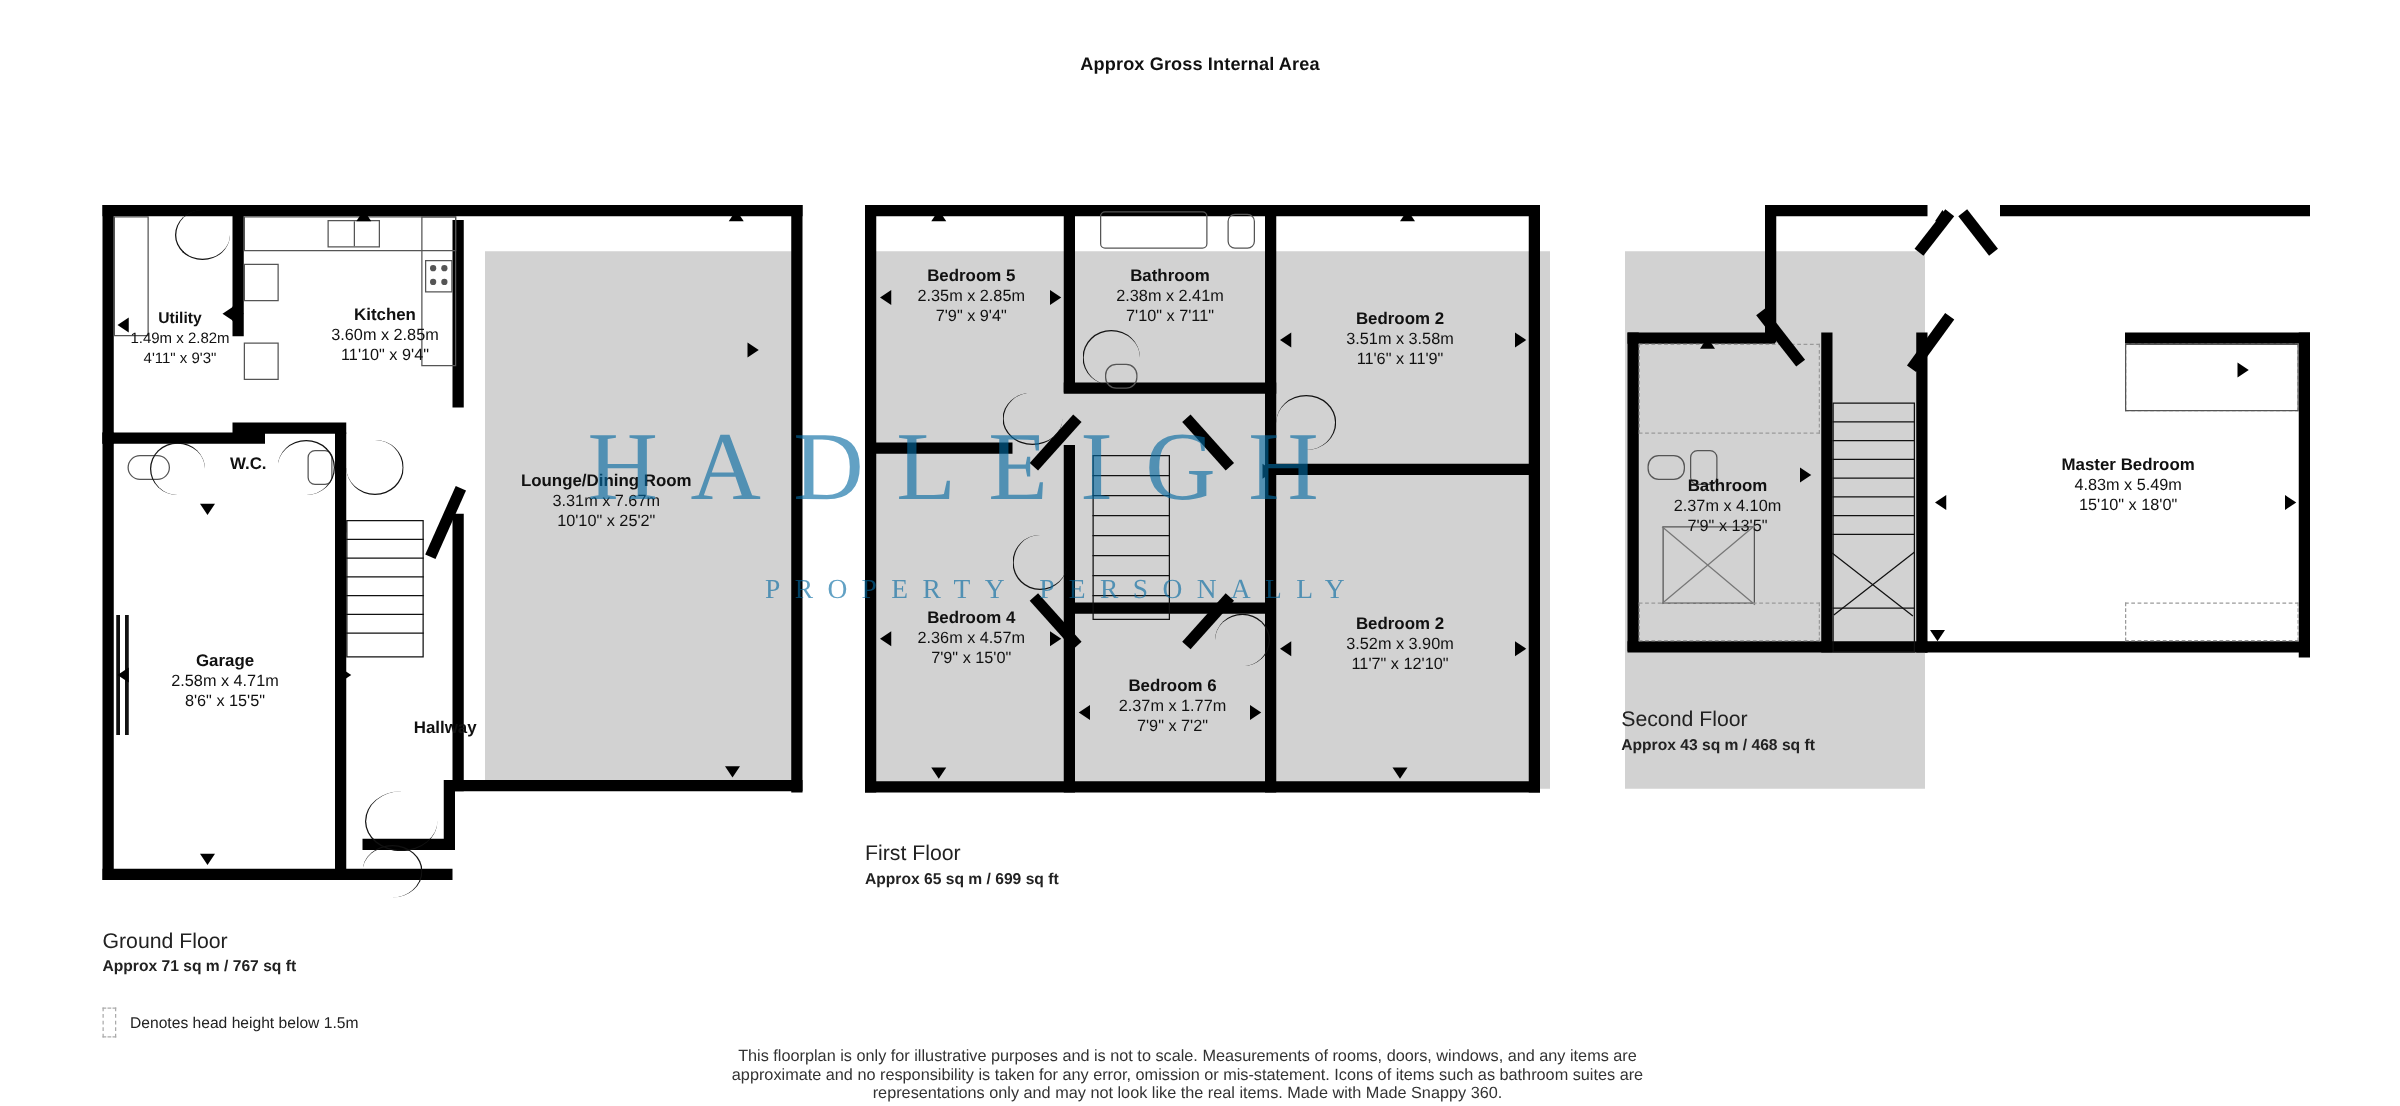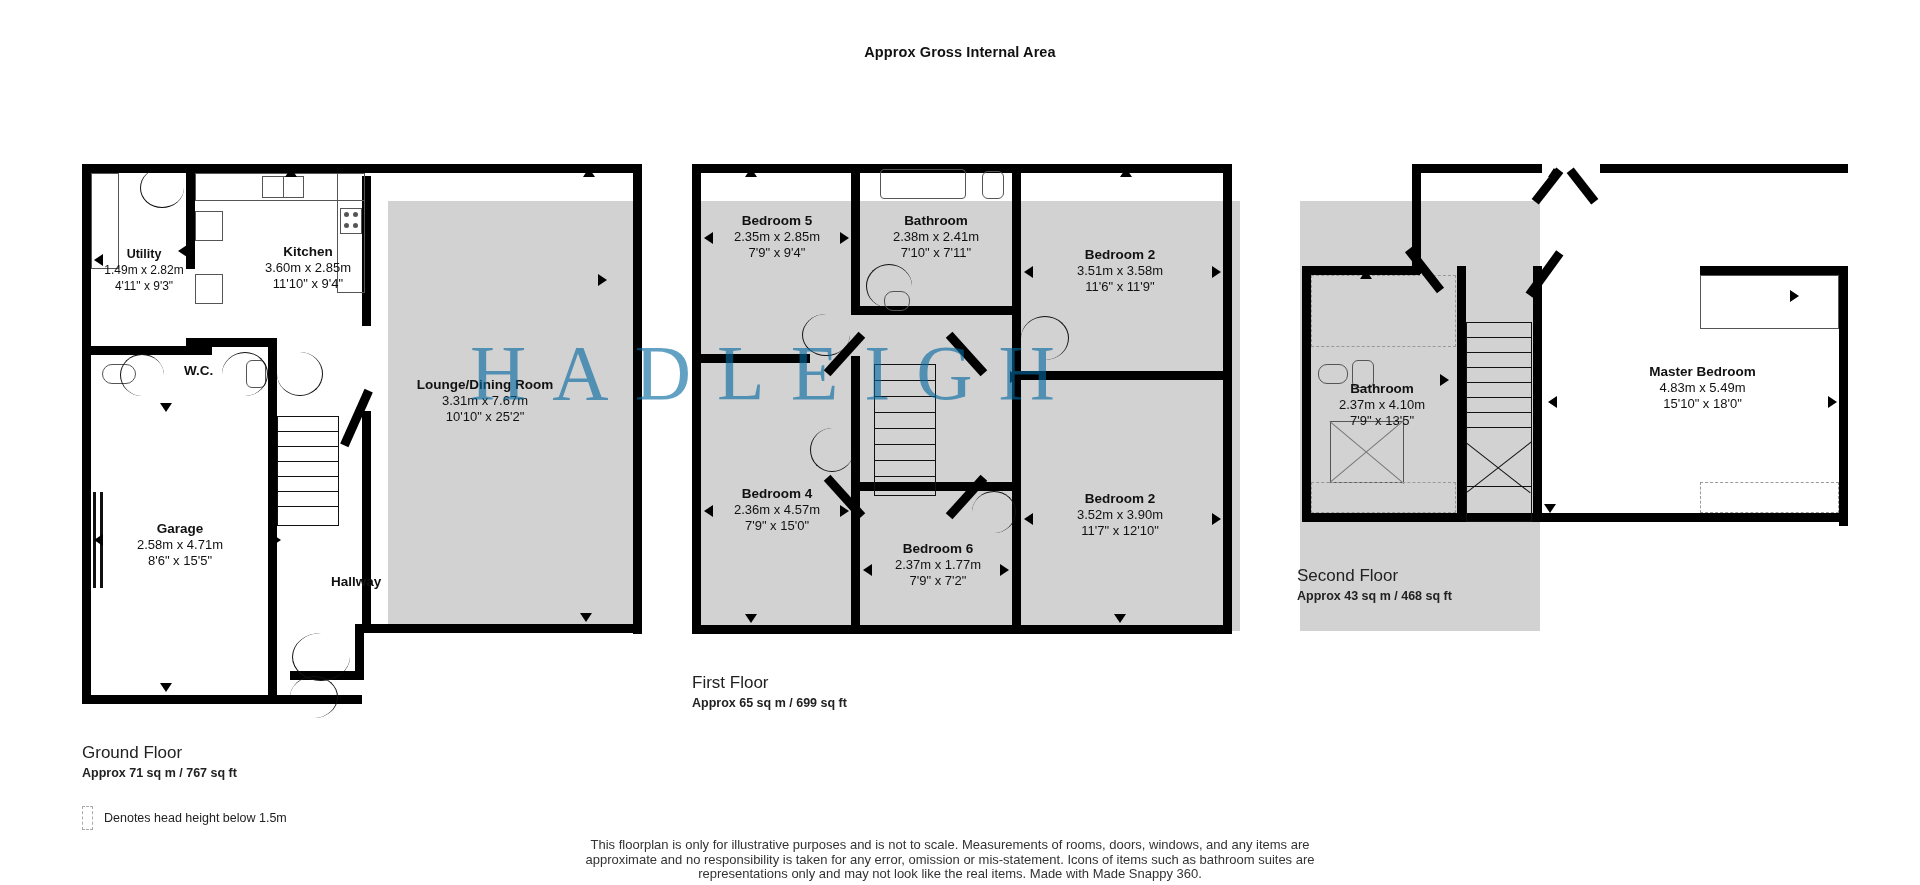--- a/index.html
+++ b/index.html
@@ -354,20 +354,21 @@
       <div class="dm">15'10" x 18'0"</div>
     </div>
 
     <div class="floorcap" style="left:1297px;top:549px;">
       <div class="t">Second Floor</div>
       <div class="s">Approx 43 sq m / 468 sq ft</div>
     </div>
   </div>
 
   <div class="wm wm1">HADLEIGH</div>
+  <div class="wm wm2">PROPERTY PERSONALLY</div>
 
   <div class="legend">
     <div class="box"></div>
     <div class="txt">Denotes head height below 1.5m</div>
   </div>
 
   <div class="disc">This floorplan is only for illustrative purposes and is not to scale. Measurements of rooms, doors, windows, and any items are approximate and no responsibility is taken for any error, omission or mis-statement. Icons of items such as bathroom suites are representations only and may not look like the real items. Made with Made Snappy 360.</div>
 
 </div>
 

